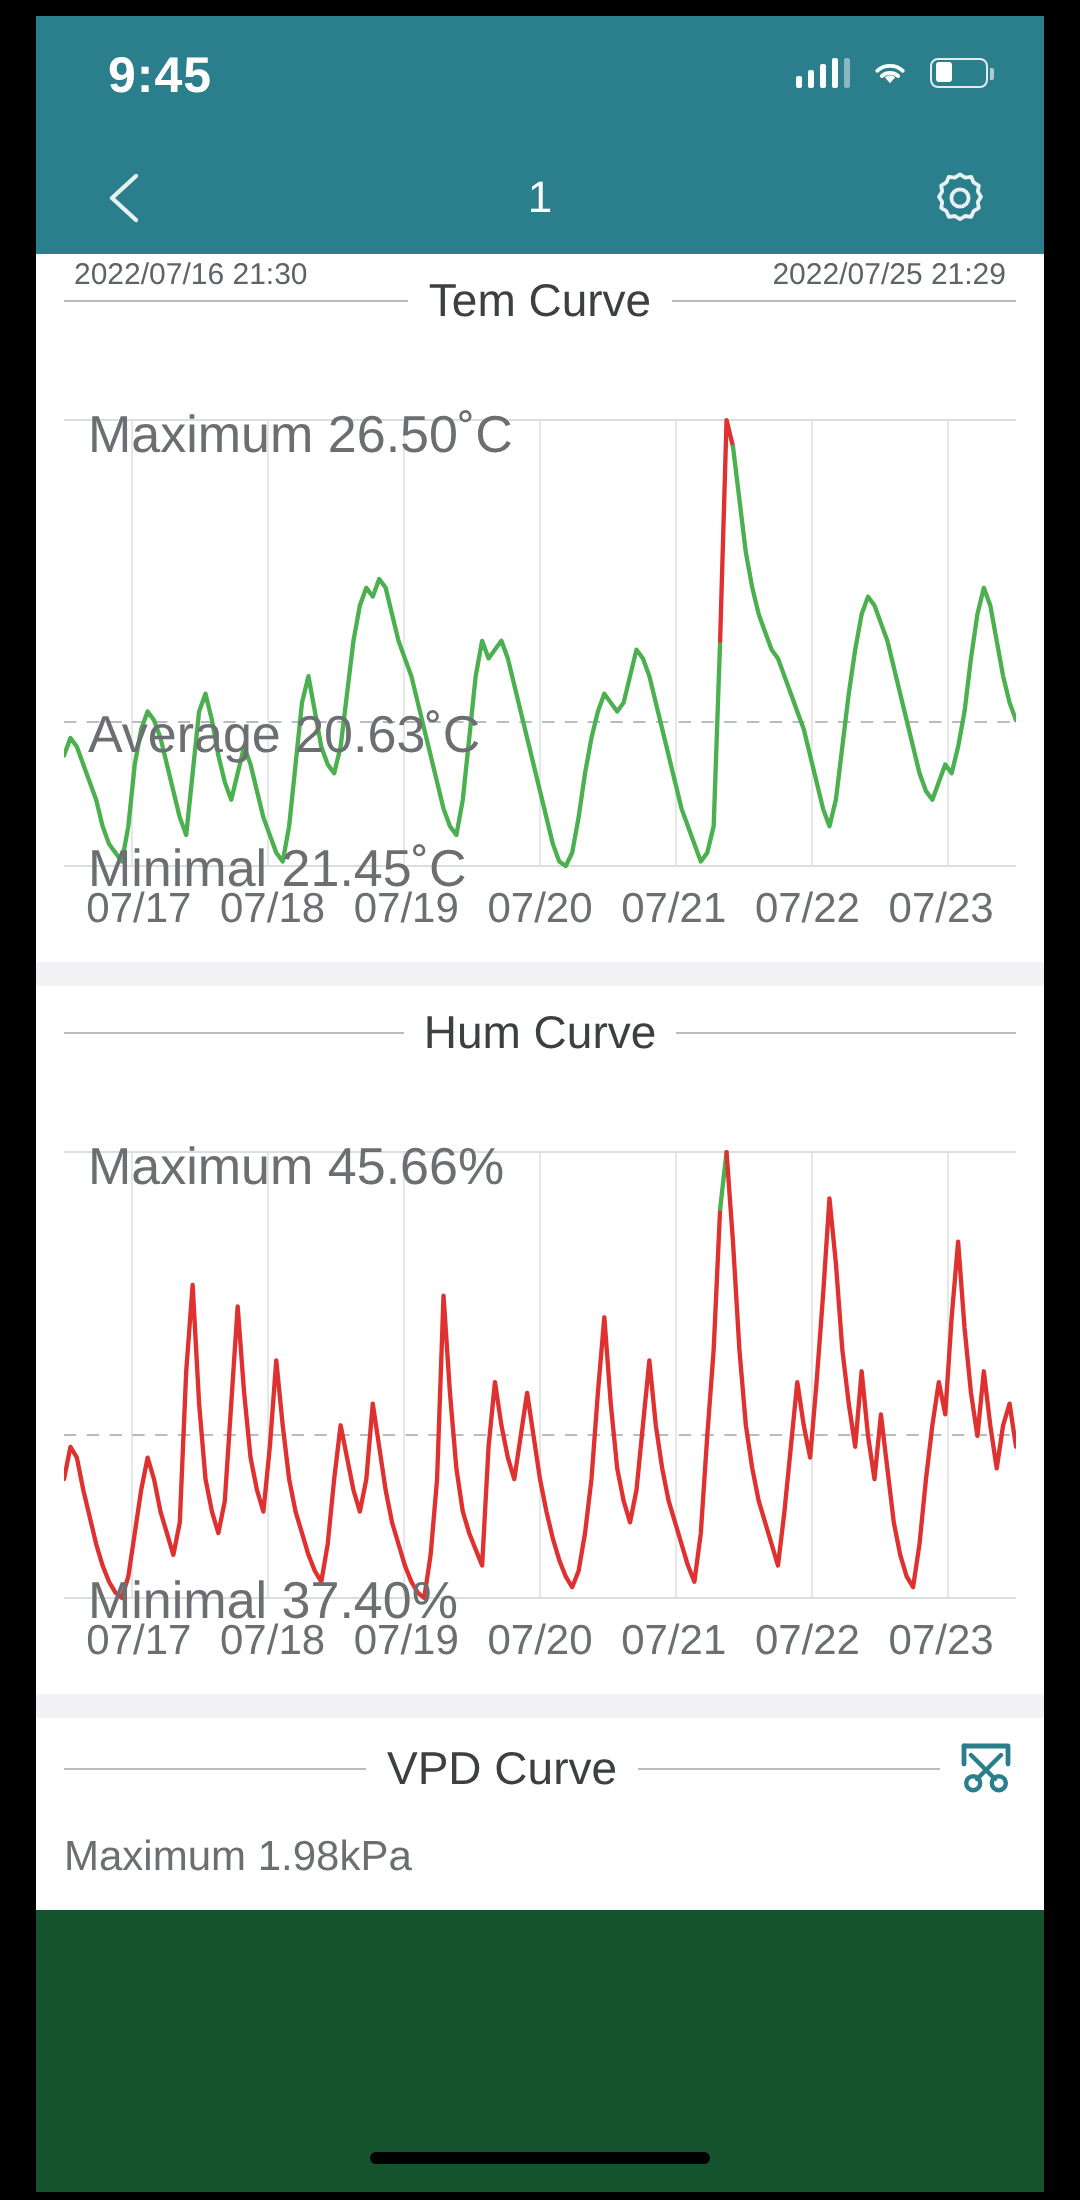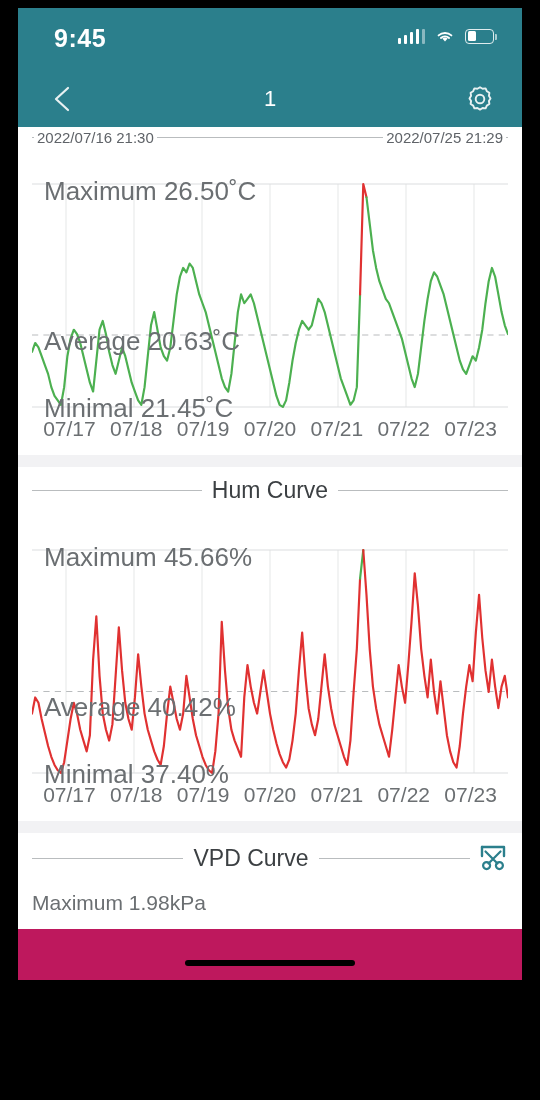--- a/index.html
+++ b/index.html
@@ -1,21 +1,21 @@
 <!DOCTYPE html>
 <html><head>
 <meta charset="utf-8">
 <style>
   * { margin:0; padding:0; box-sizing:border-box; }
   html,body { width:540px; height:1100px; background:#000; }
   body { font-family:"Liberation Sans", sans-serif; overflow:hidden; }
 
   #phone { position:relative; width:540px; height:1100px; background:#000; }
-  #screen { position:absolute; left:18px; top:8px; width:504px; height:972px;
-            background:#be185d; overflow:hidden; }
+  #screen { position:absolute; left:18px; top:8px; width:504px; height:1088px;
+            background:#14532d; overflow:hidden; }
 
   
   .statusbar { height:62px; background:#2b7f8c; position:relative; }
   .clock { position:absolute; left:36px; top:16px; color:#fff; font-size:25px;
            font-weight:bold; letter-spacing:0.5px; }
   .status-right { position:absolute; right:28px; top:20px; display:flex;
                   align-items:center; gap:9px; }
   .bars { display:flex; align-items:flex-end; gap:2.5px; height:16px; }
   .bars i { display:block; width:3.5px; background:#fff; border-radius:1px; }
   .bars i:nth-child(1){height:6px;} .bars i:nth-child(2){height:9px;}
@@ -110,20 +110,21 @@
     <svg class="nav-gear" viewBox="0 0 32 32">
       <path d="M16 4.2 l2.6 1.6 3-.4 1.2 2.8 2.6 1.6 -.5 3 1.6 2.6 -1.6 2.6 .5 3 -2.6 1.6 -1.2 2.8 -3-.4 -2.6 1.6 -2.6-1.6 -3 .4 -1.2-2.8 -2.6-1.6 .5-3 -1.6-2.6 1.6-2.6 -.5-3 2.6-1.6 1.2-2.8 3 .4 Z" fill="none" stroke="#e8f1f2" stroke-width="1.9" stroke-linejoin="round"></path>
       <circle cx="16" cy="16" r="4.3" fill="none" stroke="#e8f1f2" stroke-width="1.9"></circle>
     </svg>
   </div>
 
 
   <div class="card">
     <div class="card-head">
       <div class="rule"></div>
+      <div class="card-title">Tem Curve</div>
       <div class="rule"></div>
       <div class="range-left">2022/07/16 21:30</div>
       <div class="range-right">2022/07/25 21:29</div>
     </div>
     <div class="head-spacer"></div>
     <div class="chart-block">
       <div class="stat max">Maximum 26.50˚C</div>
       <div class="stat avg">Average 20.63˚C</div>
       <div class="stat min">Minimal 21.45˚C</div>
       <div class="plot">
@@ -159,21 +160,20 @@
 
   <div class="card">
     <div class="card-head">
       <div class="rule"></div>
       <div class="card-title">Hum Curve</div>
       <div class="rule"></div>
     </div>
     <div class="head-spacer"></div>
     <div class="chart-block">
       <div class="stat max">Maximum 45.66%</div>
-      <div class="stat avg">Average 40.42%</div>
       <div class="stat min">Minimal 37.40%</div>
       <div class="plot">
         <svg id="svg-hum" viewBox="0 0 460 235" preserveAspectRatio="none">
               <line x1="32.857142857142854" y1="6" x2="32.857142857142854" y2="229" stroke="#e6e7e8" stroke-width="1"></line>
               <line x1="98.57142857142857" y1="6" x2="98.57142857142857" y2="229" stroke="#e6e7e8" stroke-width="1"></line>
               <line x1="164.28571428571428" y1="6" x2="164.28571428571428" y2="229" stroke="#e6e7e8" stroke-width="1"></line>
               <line x1="230" y1="6" x2="230" y2="229" stroke="#e6e7e8" stroke-width="1"></line>
               <line x1="295.7142857142857" y1="6" x2="295.7142857142857" y2="229" stroke="#e6e7e8" stroke-width="1"></line>
               <line x1="361.42857142857144" y1="6" x2="361.42857142857144" y2="229" stroke="#e6e7e8" stroke-width="1"></line>
               <line x1="427.14285714285717" y1="6" x2="427.14285714285717" y2="229" stroke="#e6e7e8" stroke-width="1"></line>

